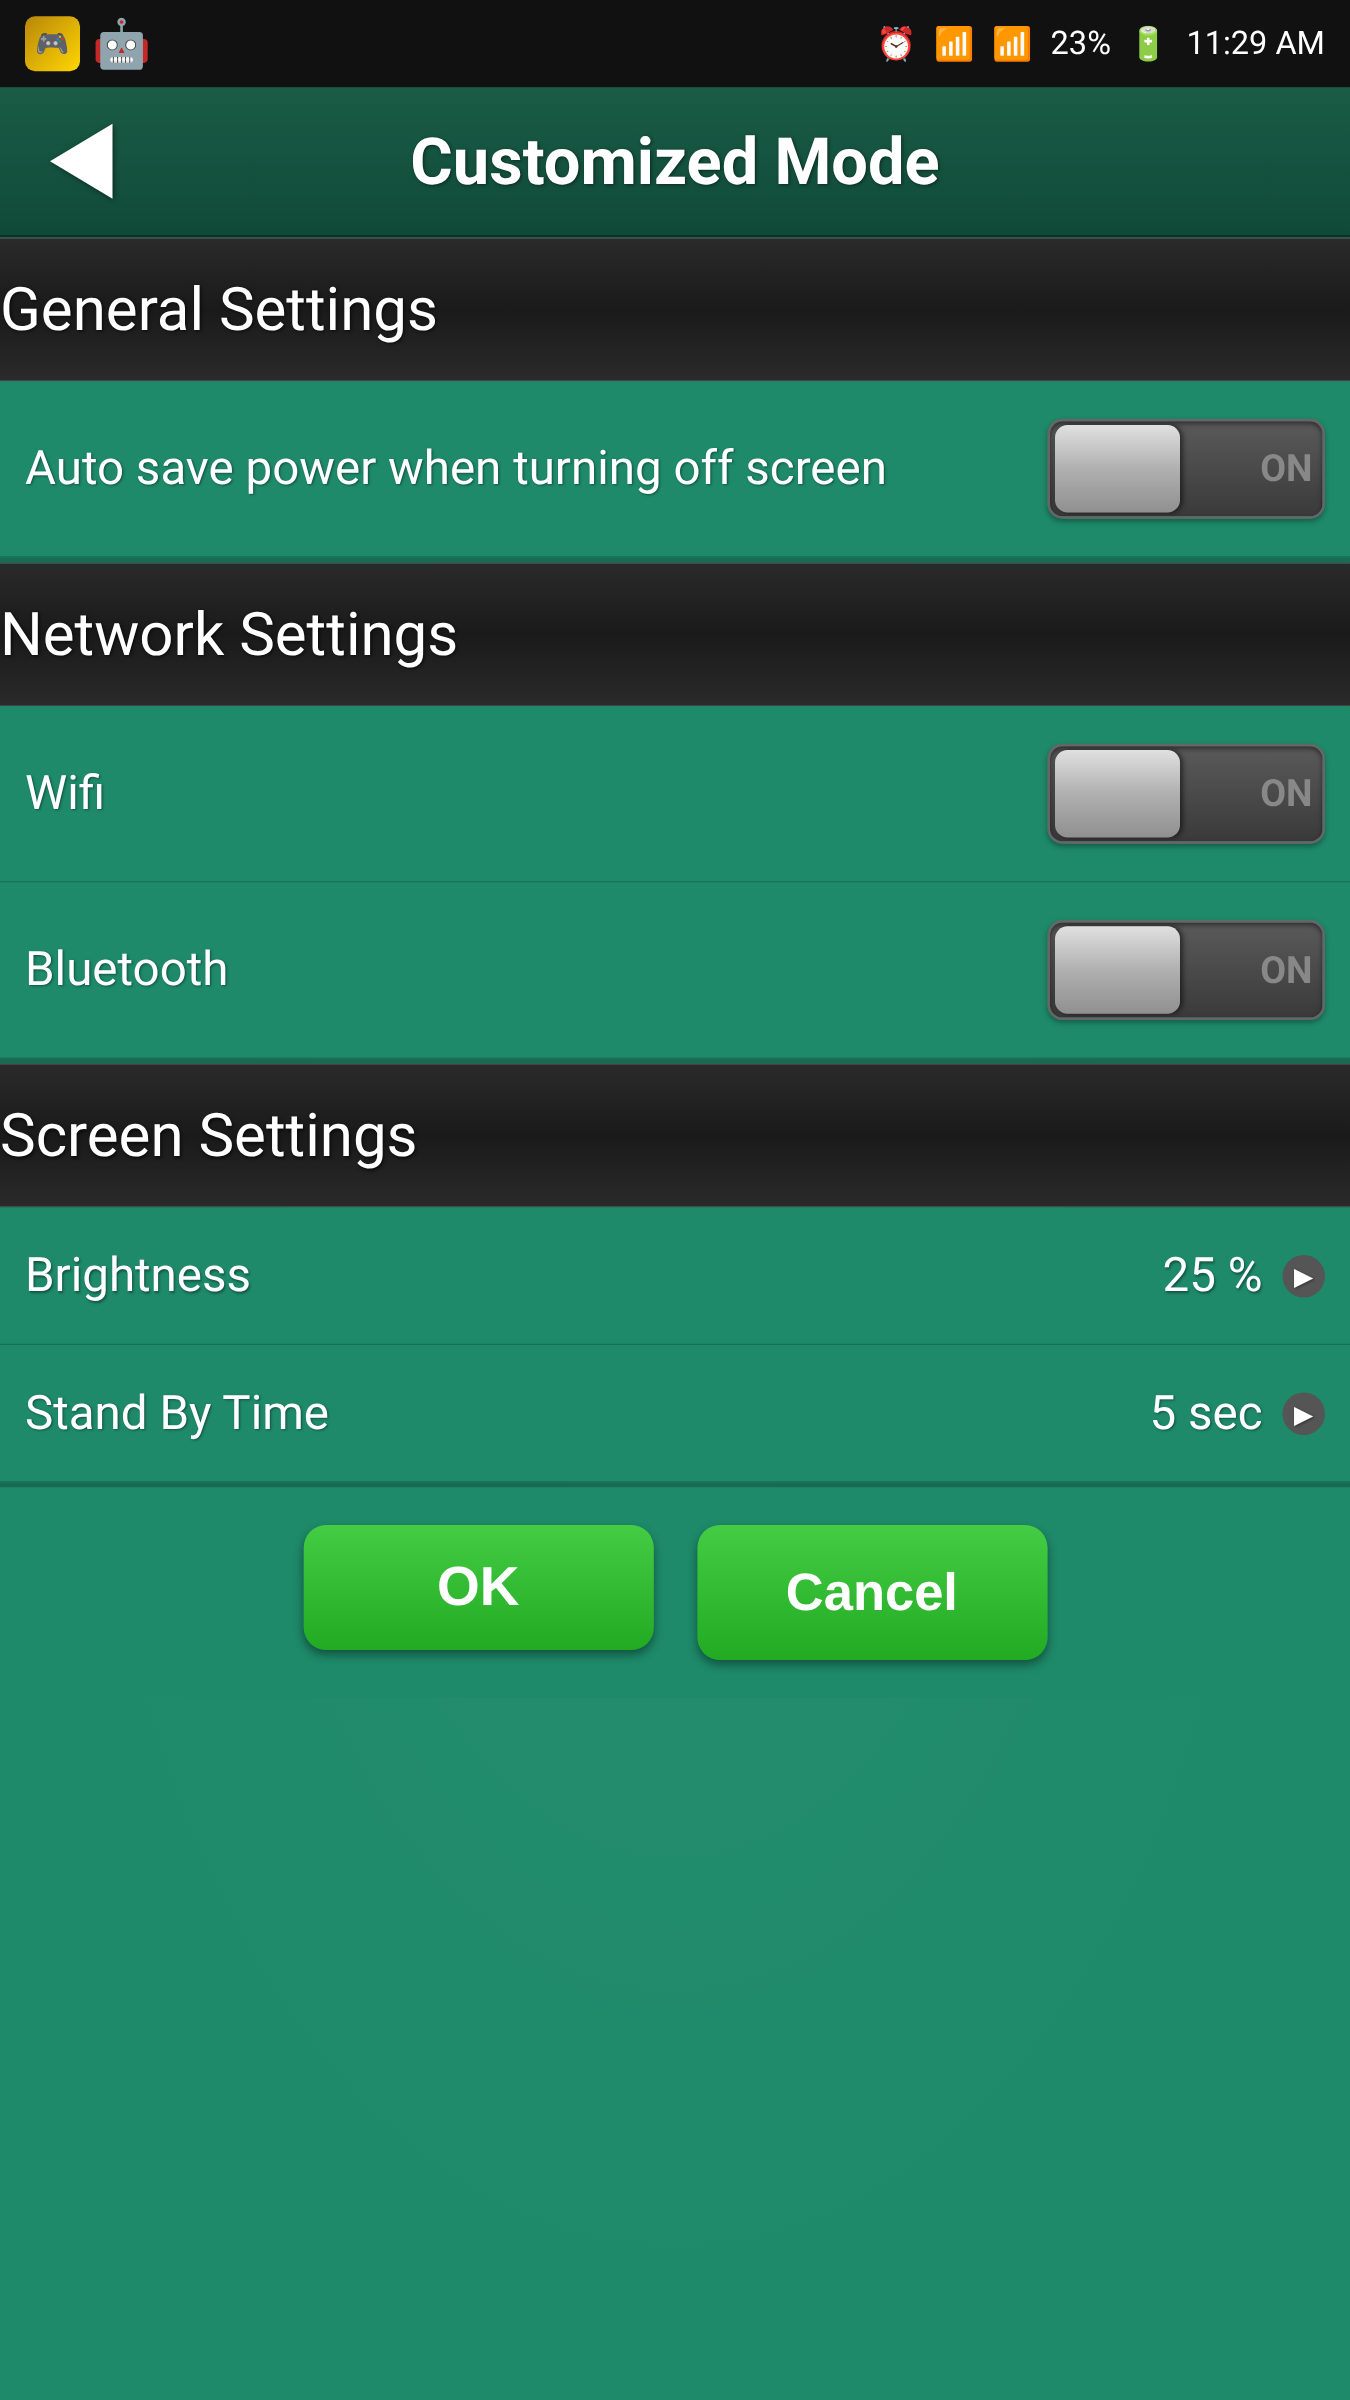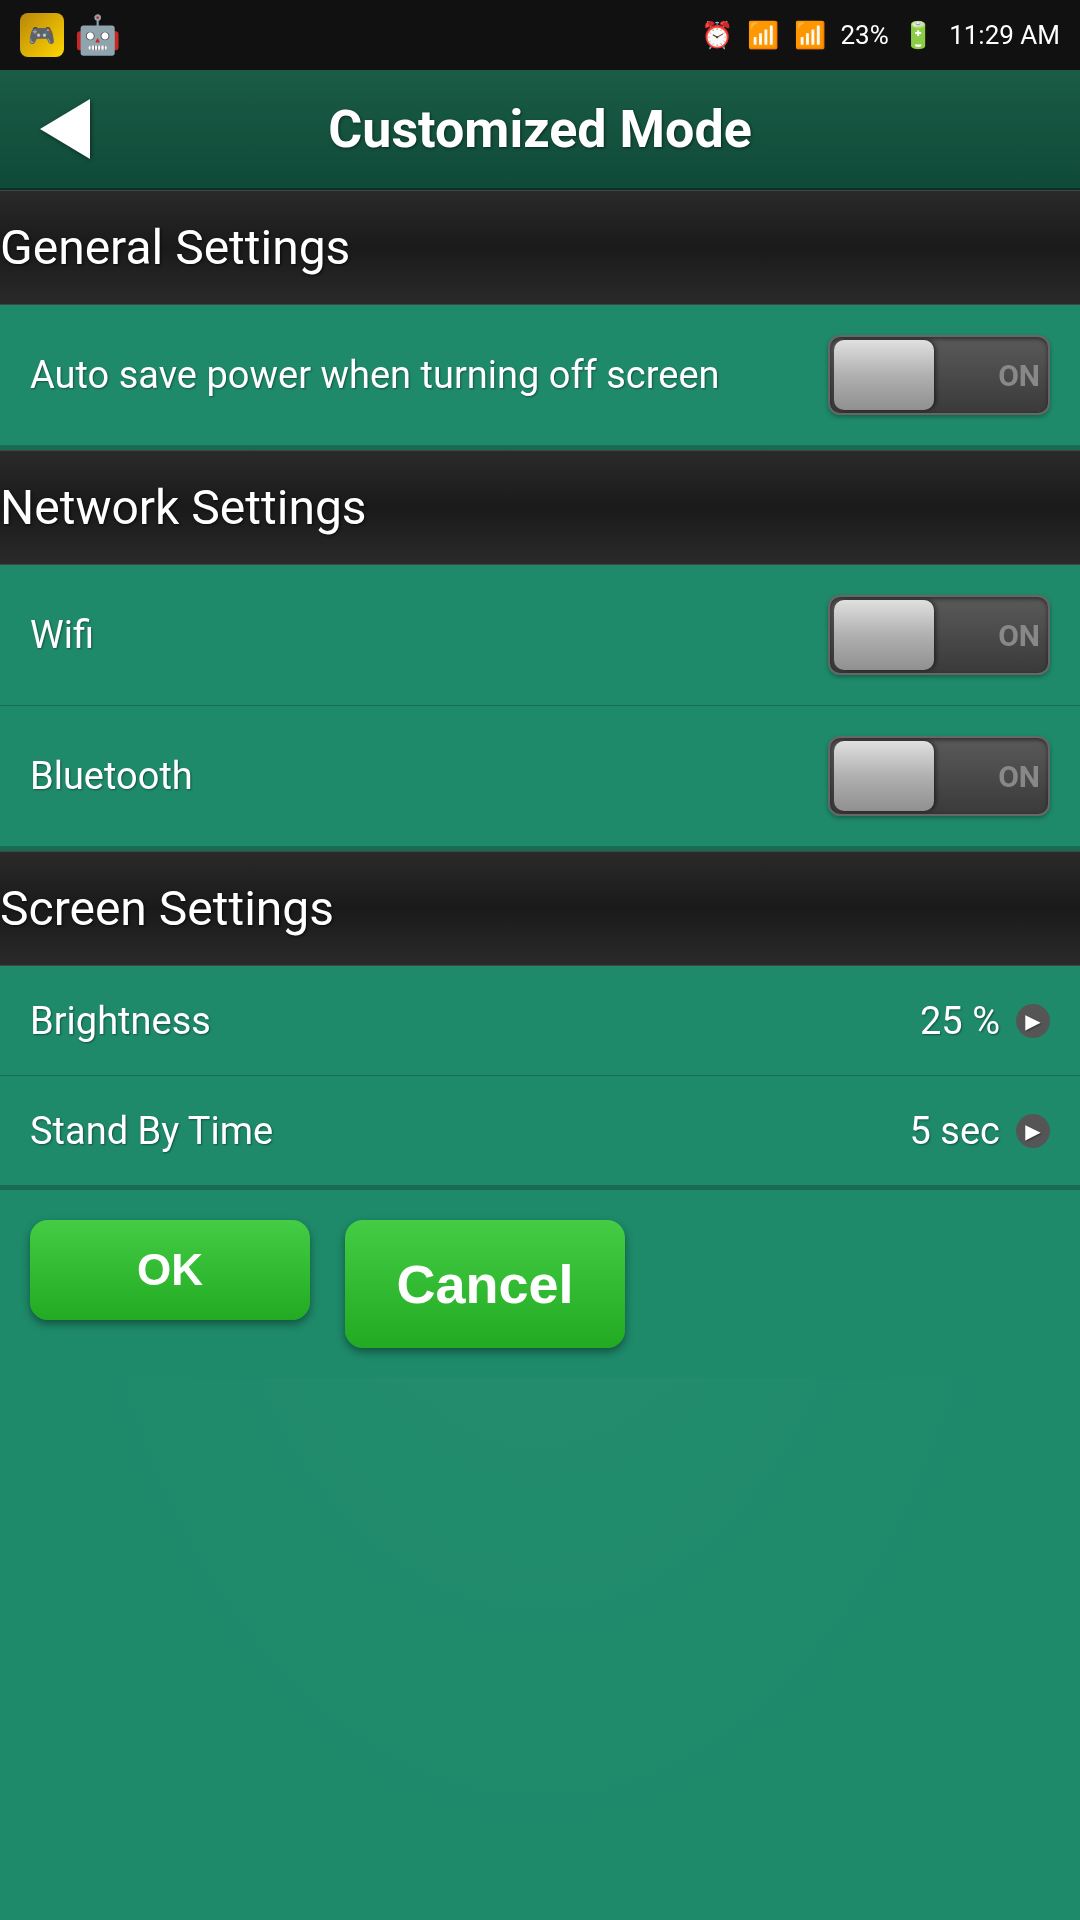--- a/index.html
+++ b/index.html
@@ -105,21 +105,21 @@
       font-size: 48px;
       font-weight: normal;
       text-shadow: 1px 1px 3px rgba(0,0,0,0.7);
     }
 
     
     .setting-row {
       display: flex;
       align-items: center;
       justify-content: space-between;
-      padding: 30px 30px;
+      padding: 30px 20px;
       border-bottom: 1px solid rgba(0,0,0,0.2);
       background: #1e8a6a;
       min-height: 110px;
     }
     .setting-label {
       color: white;
       font-size: 38px;
       flex: 1;
       padding-right: 20px;
       text-shadow: 1px 1px 2px rgba(0,0,0,0.4);
@@ -187,45 +187,45 @@
 
     
     .spacer {
       height: 4px;
       background: #186a52;
     }
 
     
     .bottom-buttons {
       display: flex;
-      justify-content: flex-start;
+      justify-content: center;
       gap: 35px;
       padding: 30px;
       background: #1e8a6a;
     }
     .btn-ok {
       width: 280px;
       height: 100px;
       background: linear-gradient(180deg, #44cc44 0%, #22aa22 100%);
       border: none;
       border-radius: 18px;
       color: white;
       font-size: 44px;
       font-weight: bold;
       cursor: pointer;
       box-shadow: 0 4px 8px rgba(0,0,0,0.4);
     }
     .btn-cancel {
       width: 280px;
-      height: 128px;
+      height: 108px;
       background: linear-gradient(180deg, #44cc44 0%, #22aa22 100%);
       border: none;
       border-radius: 18px;
       color: white;
-      font-size: 54px;
+      font-size: 42px;
       font-weight: bold;
       cursor: pointer;
       box-shadow: 0 4px 8px rgba(0,0,0,0.4);
     }
   </style>
 </head>
 <body>
 
 <div class="status-bar">
   <div class="status-bar-left">

